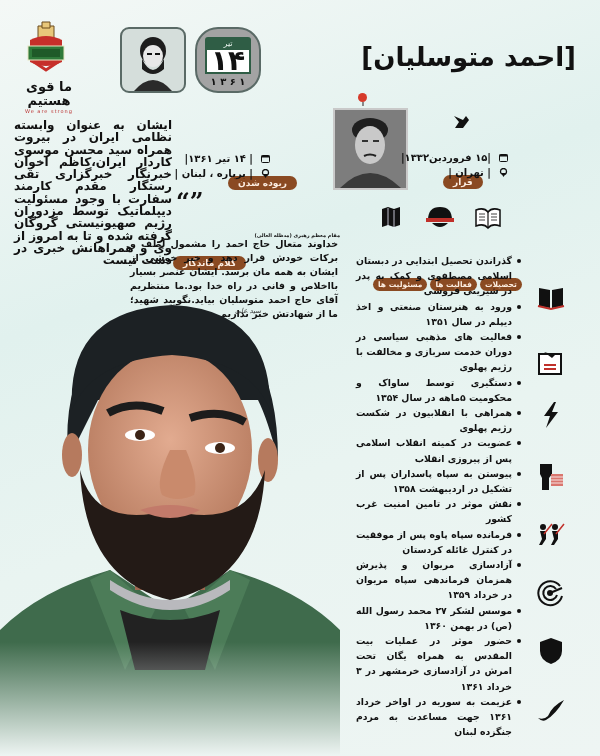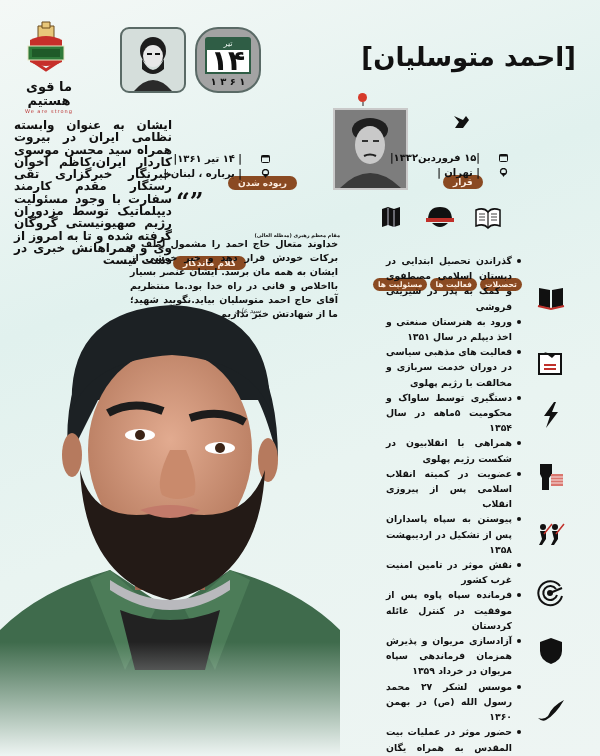--- a/index.html
+++ b/index.html
@@ -32,21 +32,21 @@
   
   .pin { left: 358px; top: 93px; width: 10px; height: 12px; }
   .pin .head { width: 9px; height: 9px; border-radius: 50%; background: #d63a2a; }
   .pin .needle { width: 2px; height: 4px; background: #888; margin-left: 4px; }
   .photo { left: 333px; top: 108px; width: 75px; height: 82px; background: linear-gradient(180deg,#8e8e8e,#4a4a4a); border: 2px solid #c9c9c9; }
 
   
   .badge { background: #8a4a22; color: #fbece0; border-radius: 10px; font-size: 9px; font-weight: bold; padding: 2px 10px; display: inline-block; white-space: nowrap; margin-top: 44px; }
   .dove { left: 452px; top: 114px; width: 18px; height: 16px; }
   .birth-badge { left: 443px; top: 131px; }
-  .info-line { font-size: 10px; font-weight: bold; direction: rtl; white-space: nowrap; display: flex; align-items: center; gap: 19px; }
+  .info-line { font-size: 10px; font-weight: bold; direction: rtl; white-space: nowrap; display: flex; align-items: center; gap: 8px; }
   .info-line .ico { width: 9px; height: 9px; display: inline-block; }
   .birth-date { right: 92px; top: 152px; }
   .birth-place { right: 92px; top: 167px; }
 
   .kidnap-badge { left: 228px; top: 132px; }
   .kidnap-date { right: 330px; top: 153px; }
   .kidnap-place { right: 330px; top: 168px; }
 
   
   .left-para { left: 14px; top: 119px; width: 158px; font-size: 12px; font-weight: bold; line-height: 12.3px; text-align: justify; direction: rtl; }
@@ -58,21 +58,21 @@
   .quote-text { left: 130px; top: 237px; width: 208px; font-size: 9.5px; font-weight: bold; line-height: 14px; direction: rtl; text-align: justify; }
   .signature { left: 235px; top: 307px; font-size: 7px; font-style: italic; color: #333; }
 
   
   .cat-icons { left: 378px; top: 206px; width: 130px; height: 24px; }
   .cat-badges { left: 373px; top: 234px; display: flex; gap: 3px; }
   .cat-badges .badge { font-size: 7.5px; padding: 2px 5px; }
 
   
   .timeline { left: 356px; top: 253px; width: 166px; direction: rtl; }
-  .timeline li { list-style: none; position: relative; padding-right: 10px; font-size: 9.3px; font-weight: bold; line-height: 15.2px; text-align: justify; margin-left: 30px; }
+  .timeline li { list-style: none; position: relative; padding-right: 10px; font-size: 9.3px; font-weight: bold; line-height: 15.2px; text-align: justify; }
   .timeline li::before { content: ""; position: absolute; right: 1px; top: 6px; width: 4px; height: 4px; border-radius: 50%; background: #111; }
 
   .side-icons { left: 528px; top: 280px; width: 50px; }
   .side-icon { position: absolute; left: 8px; width: 30px; height: 30px; }
 
   
   .portrait { left: 0; top: 300px; width: 340px; height: 456px; overflow: hidden; }
 </style>
 </head>
 <body>

